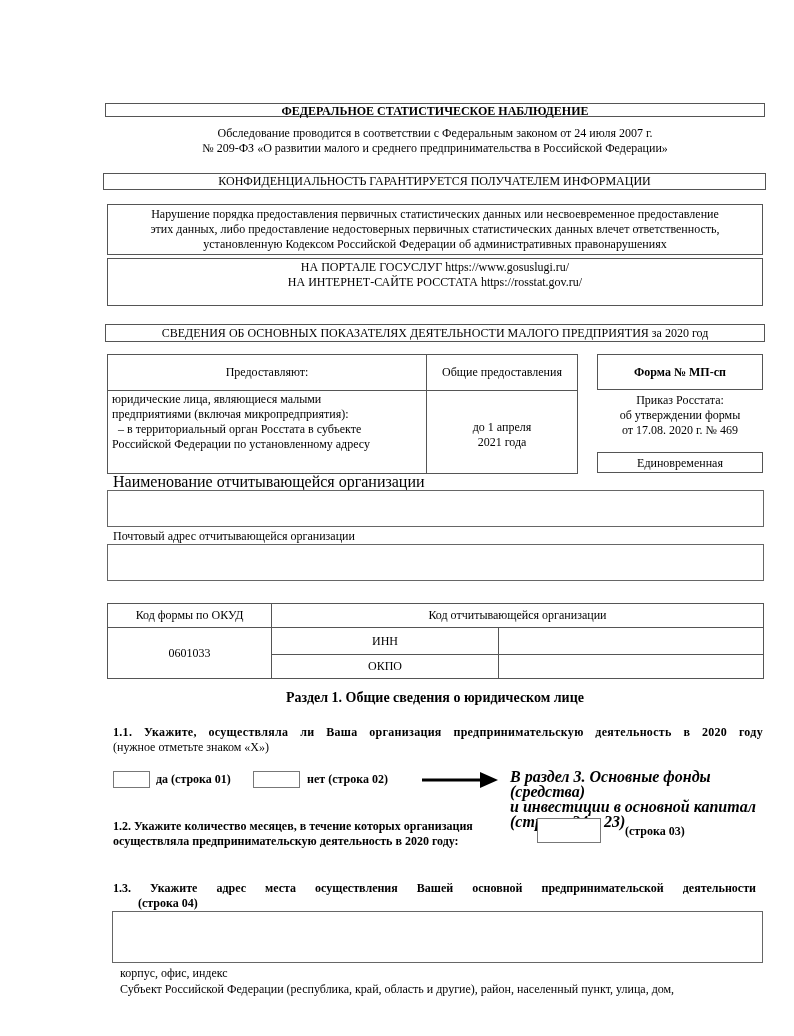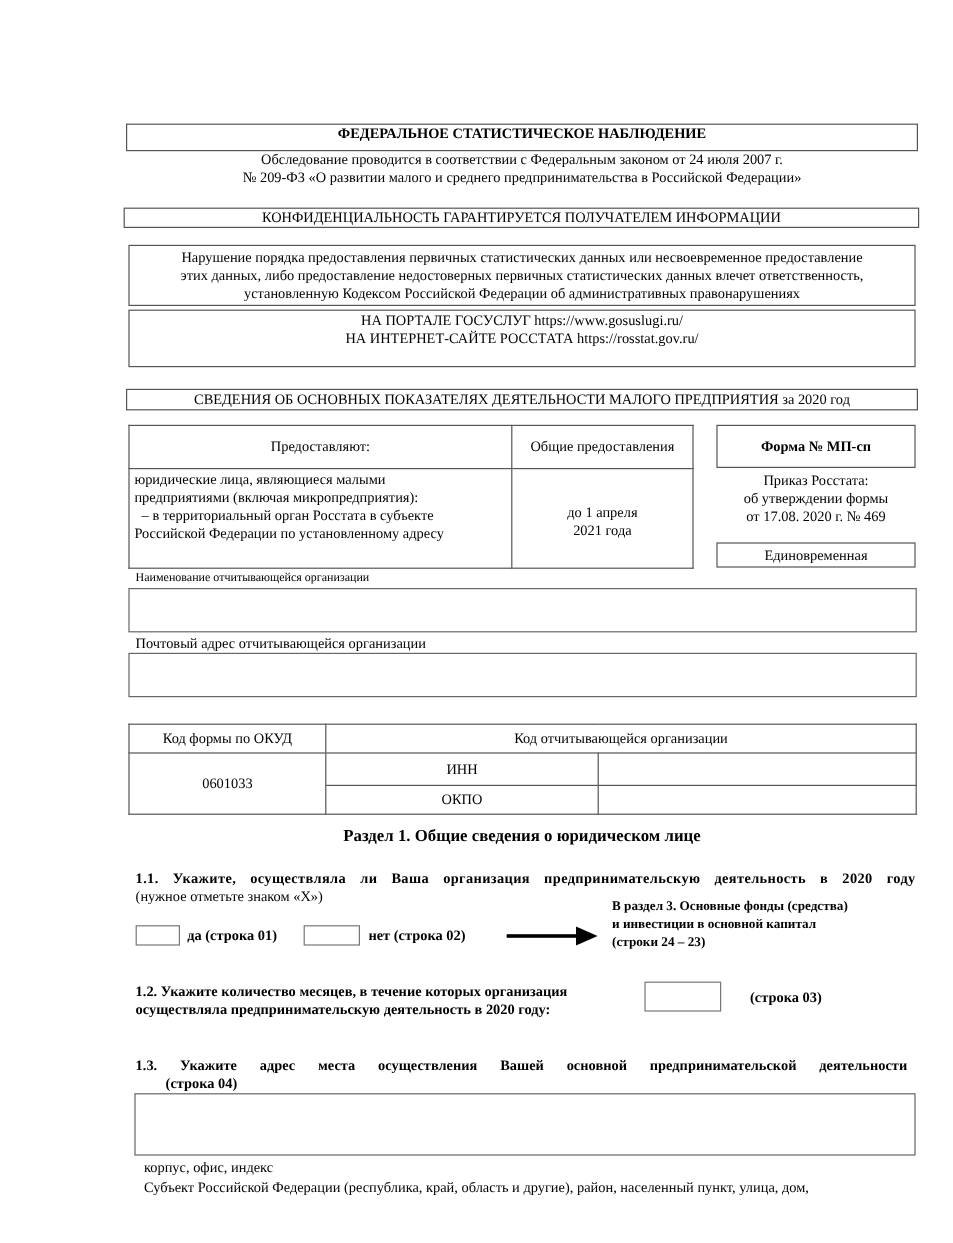--- a/index.html
+++ b/index.html
@@ -11,21 +11,21 @@
   .bold { font-weight:bold; }
   .line { line-height:15px; }
   table.grid { border-collapse:collapse; width:100%; height:100%; }
   table.grid td { border:1px solid #555; padding:4px 4px; font-size:12px; }
   .field { border:1px solid #666; background:#fff; }
   .check { border:1px solid #777; background:#fff; }
 </style>
 </head>
 <body>
 
-<div class="abs box center bold" style="left:105px; top:103px; width:660px; height:23px; line-height:15px; font-size:12px;">ФЕДЕРАЛЬНОЕ СТАТИСТИЧЕСКОЕ НАБЛЮДЕНИЕ</div>
+<div class="abs box center bold" style="left:105px; top:103px; width:660px; height:14px; line-height:15px; font-size:12px;">ФЕДЕРАЛЬНОЕ СТАТИСТИЧЕСКОЕ НАБЛЮДЕНИЕ</div>
 
 <div class="abs center line" style="left:105px; top:126px; width:660px; font-size:12px;">
   <div>Обследование проводится в соответствии с Федеральным законом от 24 июля 2007 г.</div>
   <div>№ 209-ФЗ «О развитии малого и среднего предпринимательства в Российской Федерации»</div>
 </div>
 
 <div class="abs box center" style="left:103px; top:173px; width:663px; height:17px; line-height:15px; font-size:12px;">КОНФИДЕНЦИАЛЬНОСТЬ ГАРАНТИРУЕТСЯ ПОЛУЧАТЕЛЕМ ИНФОРМАЦИИ</div>
 
 <div class="abs box center line" style="left:107px; top:204px; width:656px; height:51px; padding-top:2px; font-size:12px;">
   <div>Нарушение порядка предоставления первичных статистических данных или несвоевременное предоставление</div>
@@ -66,21 +66,21 @@
 <div class="abs box center bold" style="left:597px; top:354px; width:166px; height:36px; line-height:34px; font-size:12px;">Форма № МП-сп</div>
 
 <div class="abs center line" style="left:597px; top:393px; width:166px; font-size:12px;">
   <div>Приказ Росстата:</div>
   <div>об утверждении формы</div>
   <div>от 17.08. 2020 г. № 469</div>
 </div>
 
 <div class="abs box center" style="left:597px; top:452px; width:166px; height:21px; line-height:21px; font-size:12px;">Единовременная</div>
 
-<div class="abs" style="left:113px; top:474px; font-size:10px; line-height:15px;">Наименование отчитывающейся организации</div>
+<div class="abs" style="left:113px; top:474px; font-size:16px; line-height:15px;">Наименование отчитывающейся организации</div>
 <div class="abs field" style="left:107px; top:490px; width:657px; height:37px;">
   <span></span>
 </div>
 
 <div class="abs" style="left:113px; top:529px; font-size:12px; line-height:15px;">Почтовый адрес отчитывающейся организации</div>
 <div class="abs field" style="left:107px; top:544px; width:657px; height:37px;">
   <span></span>
 </div>
 
 <div class="abs" style="left:107px; top:603px; width:657px; height:63px;">
@@ -114,21 +114,21 @@
 <div class="abs check" style="left:253px; top:771px; width:47px; height:17px;"></div>
 <div class="abs bold" style="left:307px; top:772px; font-size:12px; line-height:15px;">нет (строка 02)</div>
 
 <div class="abs" style="left:422px; top:771px; width:76px; height:18px;">
   <svg width="76" height="18" viewBox="0 0 76 18">
     <rect x="0" y="7.5" width="62" height="3" fill="#000"></rect>
     <polygon points="58,1 76,9 58,17" fill="#000"></polygon>
   </svg>
 </div>
 
-<div class="abs line" style="left:510px; top:748px; width:250px; font-size:11px;">
+<div class="abs line" style="left:510px; top:769px; width:250px; font-size:16px;font-style:italic;">
   <div class="bold">
     <span>В раздел 3.</span><span> Основные фонды (средства)</span>
   </div>
   <div class="bold">и инвестиции в основной капитал</div>
   <div class="bold">(строки 24 – 23)</div>
 </div>
 
 <div class="abs bold line" style="left:113px; top:819px; width:420px; font-size:12px;">
   <div>1.2. Укажите количество месяцев, в течение которых организация</div>
   <div>осуществляла предпринимательскую деятельность в 2020 году:</div>

